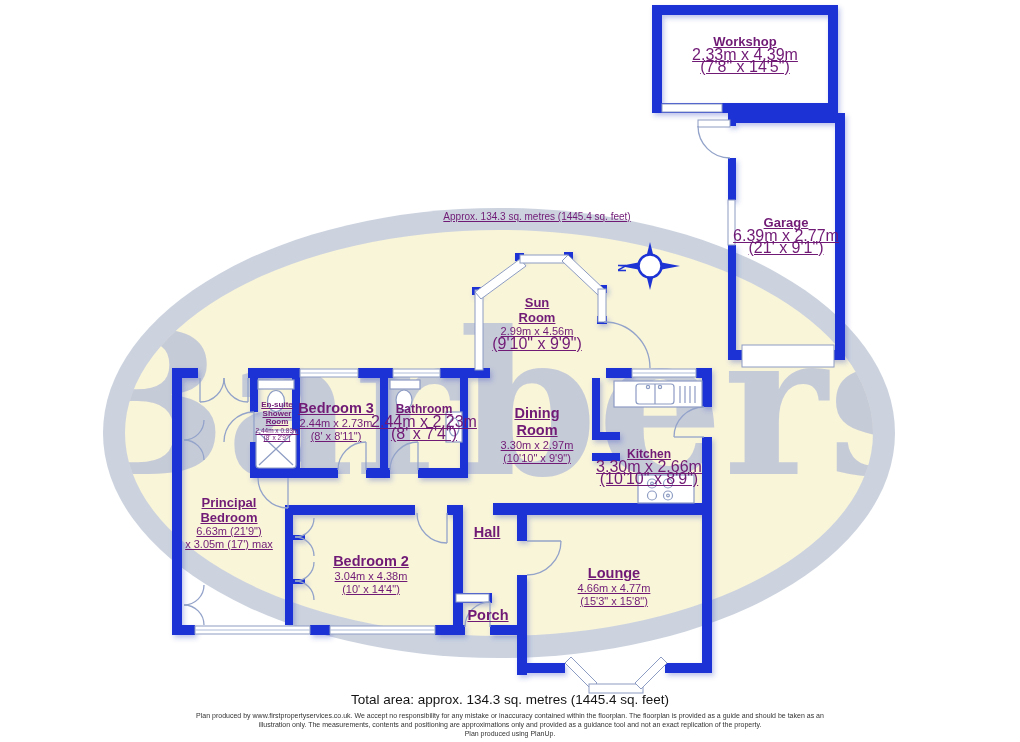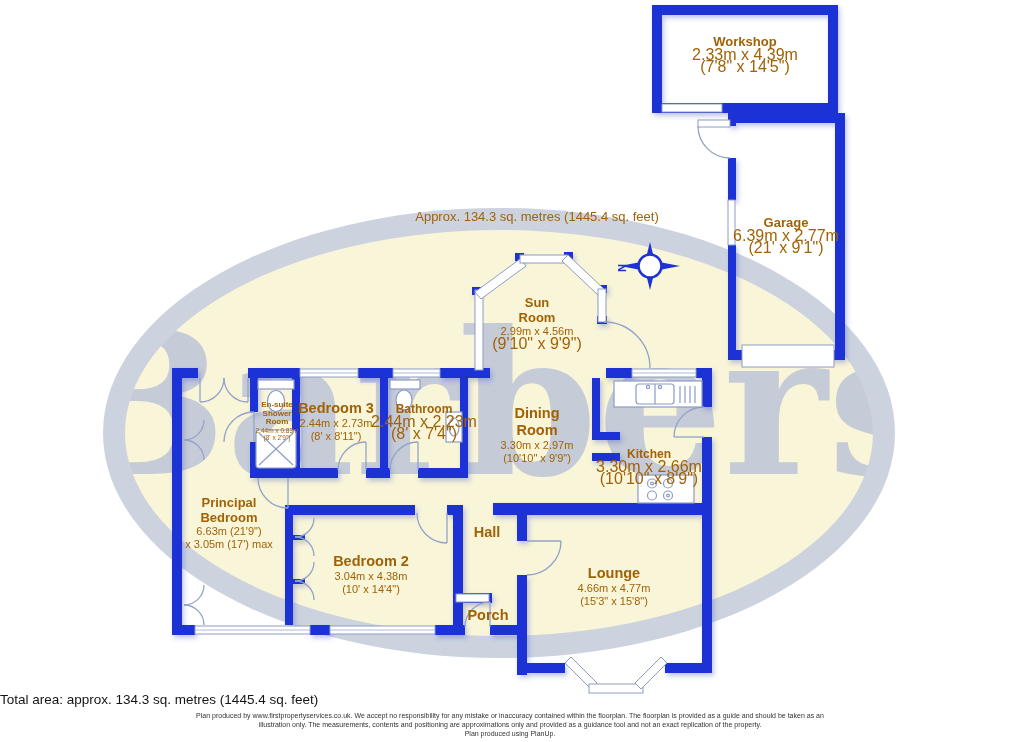--- a/index.html
+++ b/index.html
@@ -8,33 +8,33 @@
   
   #wm{position:absolute;left:103px;top:208px;width:792px;height:450px;
       border-radius:50%;background:#f9f5d9;border:22px solid rgba(168,182,228,0.55);
       box-sizing:border-box;overflow:hidden;display:flex;align-items:center;justify-content:center;}
   #wm .wm-text{font-family:"DejaVu Serif",serif;font-weight:bold;
       font-size:198px;color:rgba(128,146,214,0.42);white-space:nowrap;line-height:1;
       transform:translateY(-28px);}
   
   #plan{position:absolute;left:0;top:0;z-index:2;}
   
-  .lbl{position:absolute;z-index:3;text-align:center;color:#a16207;transform:translateX(-50%);white-space:nowrap;}
+  .lbl{position:absolute;z-index:3;text-align:center;color:#701a75;transform:translateX(-50%);white-space:nowrap;text-decoration:underline;}
   .lbl .nm{font-weight:bold;display:block;}
   .lbl .dm{display:block;}
   .nm14{font-size:14.5px;line-height:17px;}
   .nm13{font-size:13px;line-height:15px;}
   .nm12{font-size:12px;line-height:14px;}
   .dm11{font-size:11px;line-height:13px;}
   .dm10{font-size:16px;line-height:12px;}
   .ens .nm{font-size:8px;line-height:8.5px;}
   .ens .dm{font-size:6.5px;line-height:7.5px;}
   #gf-title .nm{font-size:15.5px;line-height:18px;}
-  #gf-title .dm{font-size:13px;line-height:12px;}
-  #total-area{position:absolute;left:0;top:692px;width:1020px;
+  #gf-title .dm{font-size:10px;line-height:12px;}
+  #total-area{position:absolute;left:0;top:692px;width:1020px;text-align:center;
       font-size:13.5px;color:#141414;z-index:3;}
   #disclaimer{position:absolute;left:0;top:711px;width:1020px;text-align:center;
       font-size:7px;line-height:9px;color:#333;z-index:3;}
 </style>
 </head>
 <body>
 
 <div id="stage">
 
   <div id="wm">

